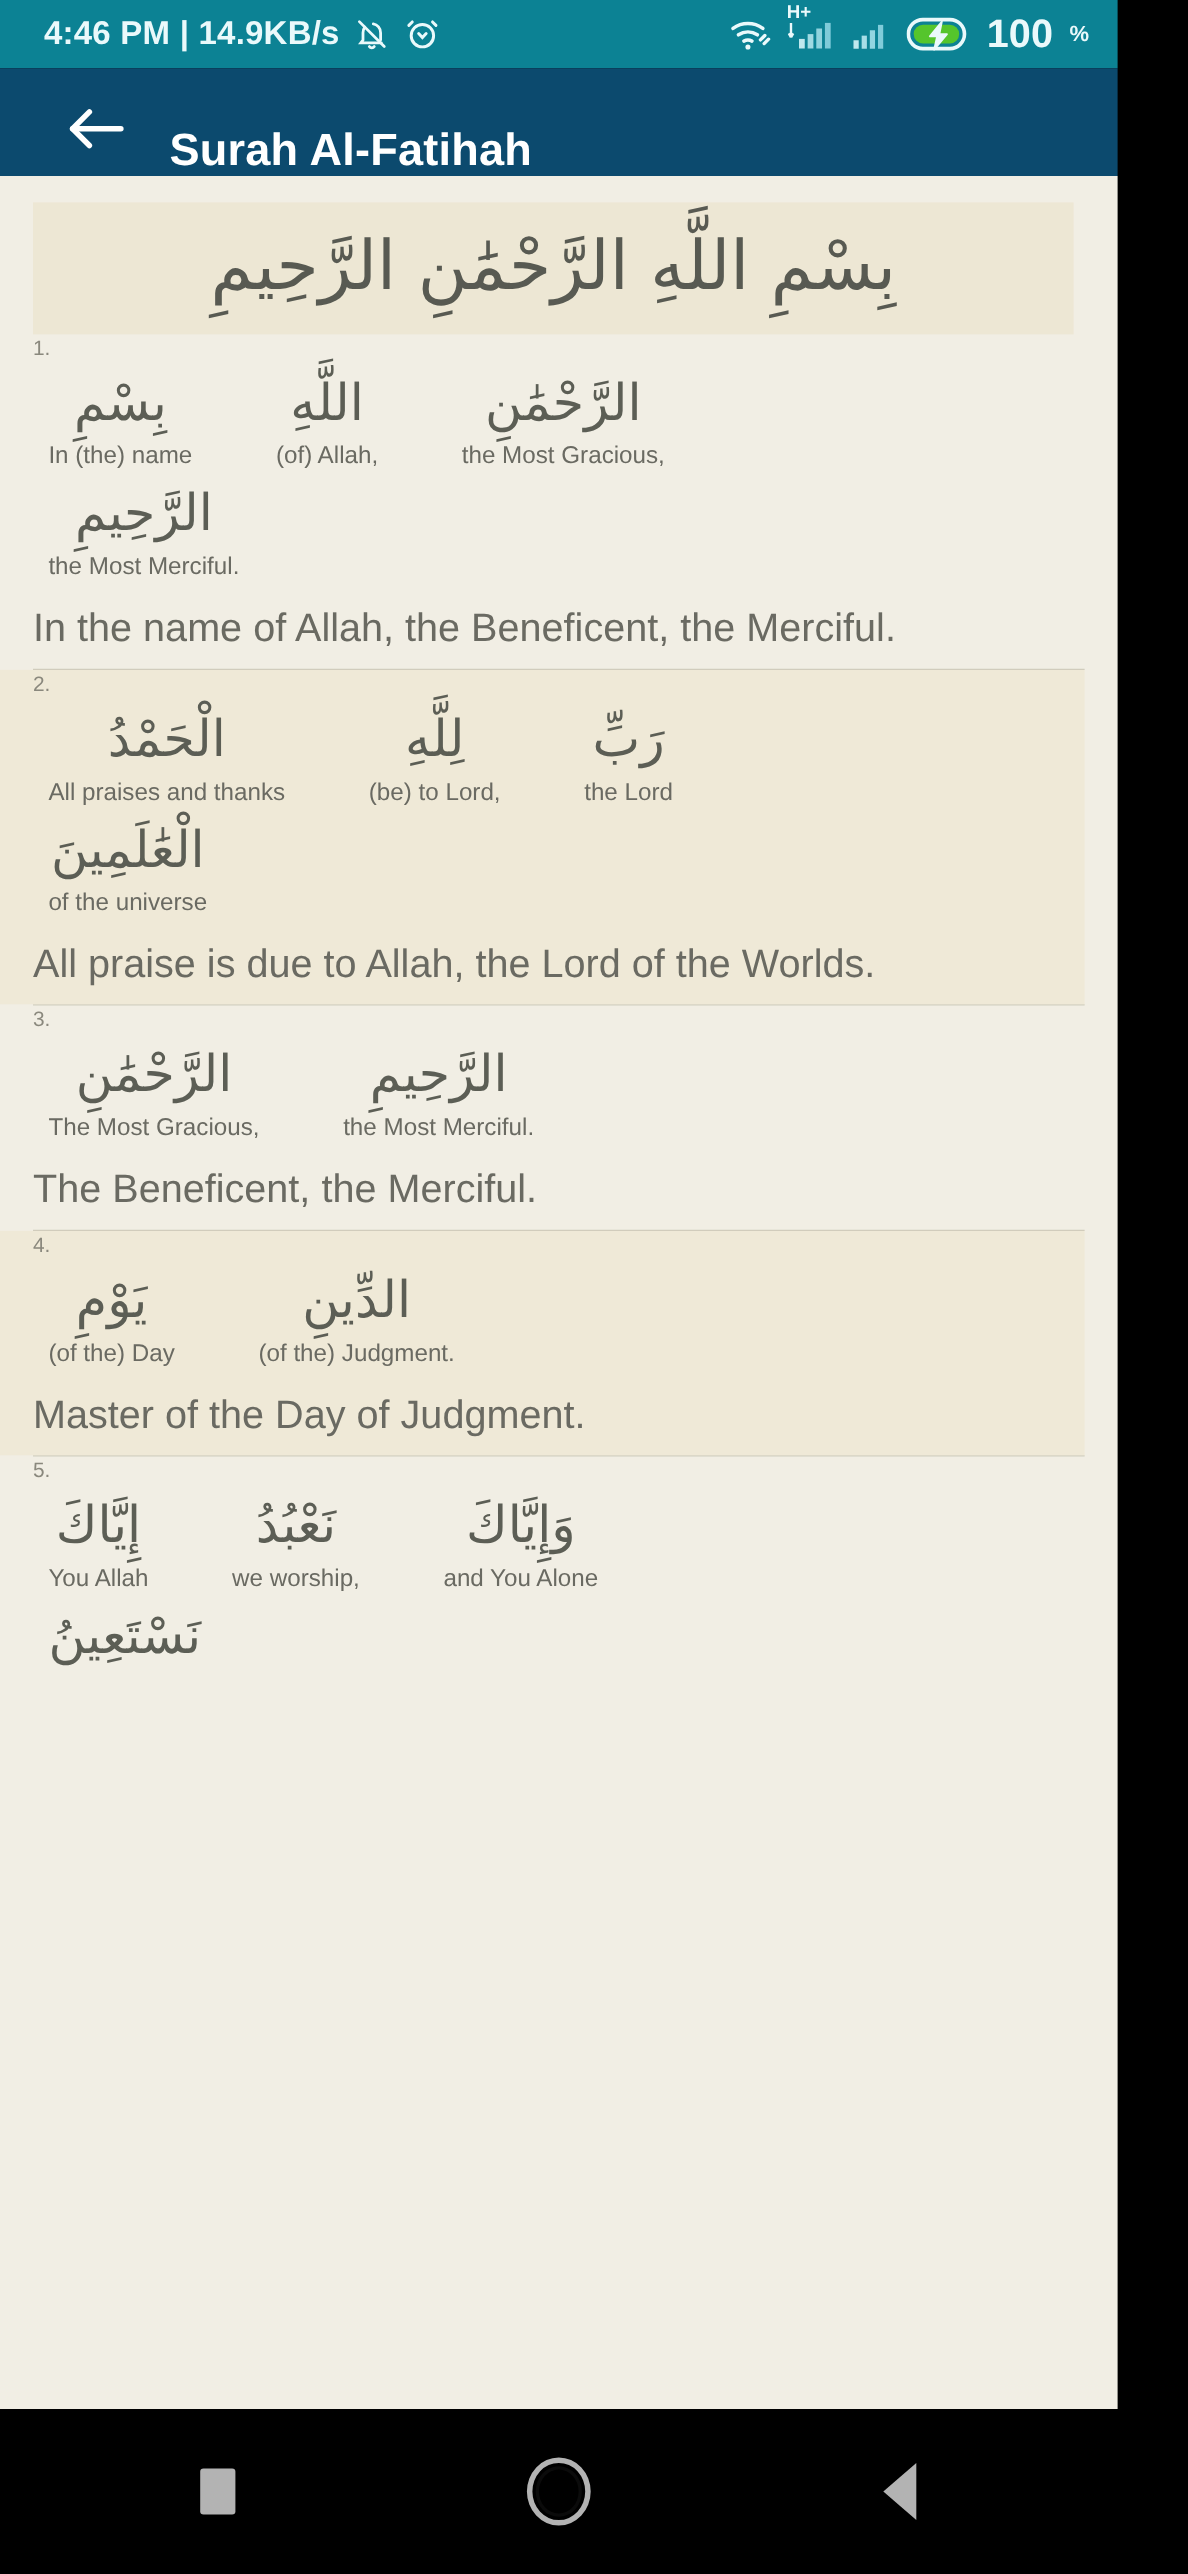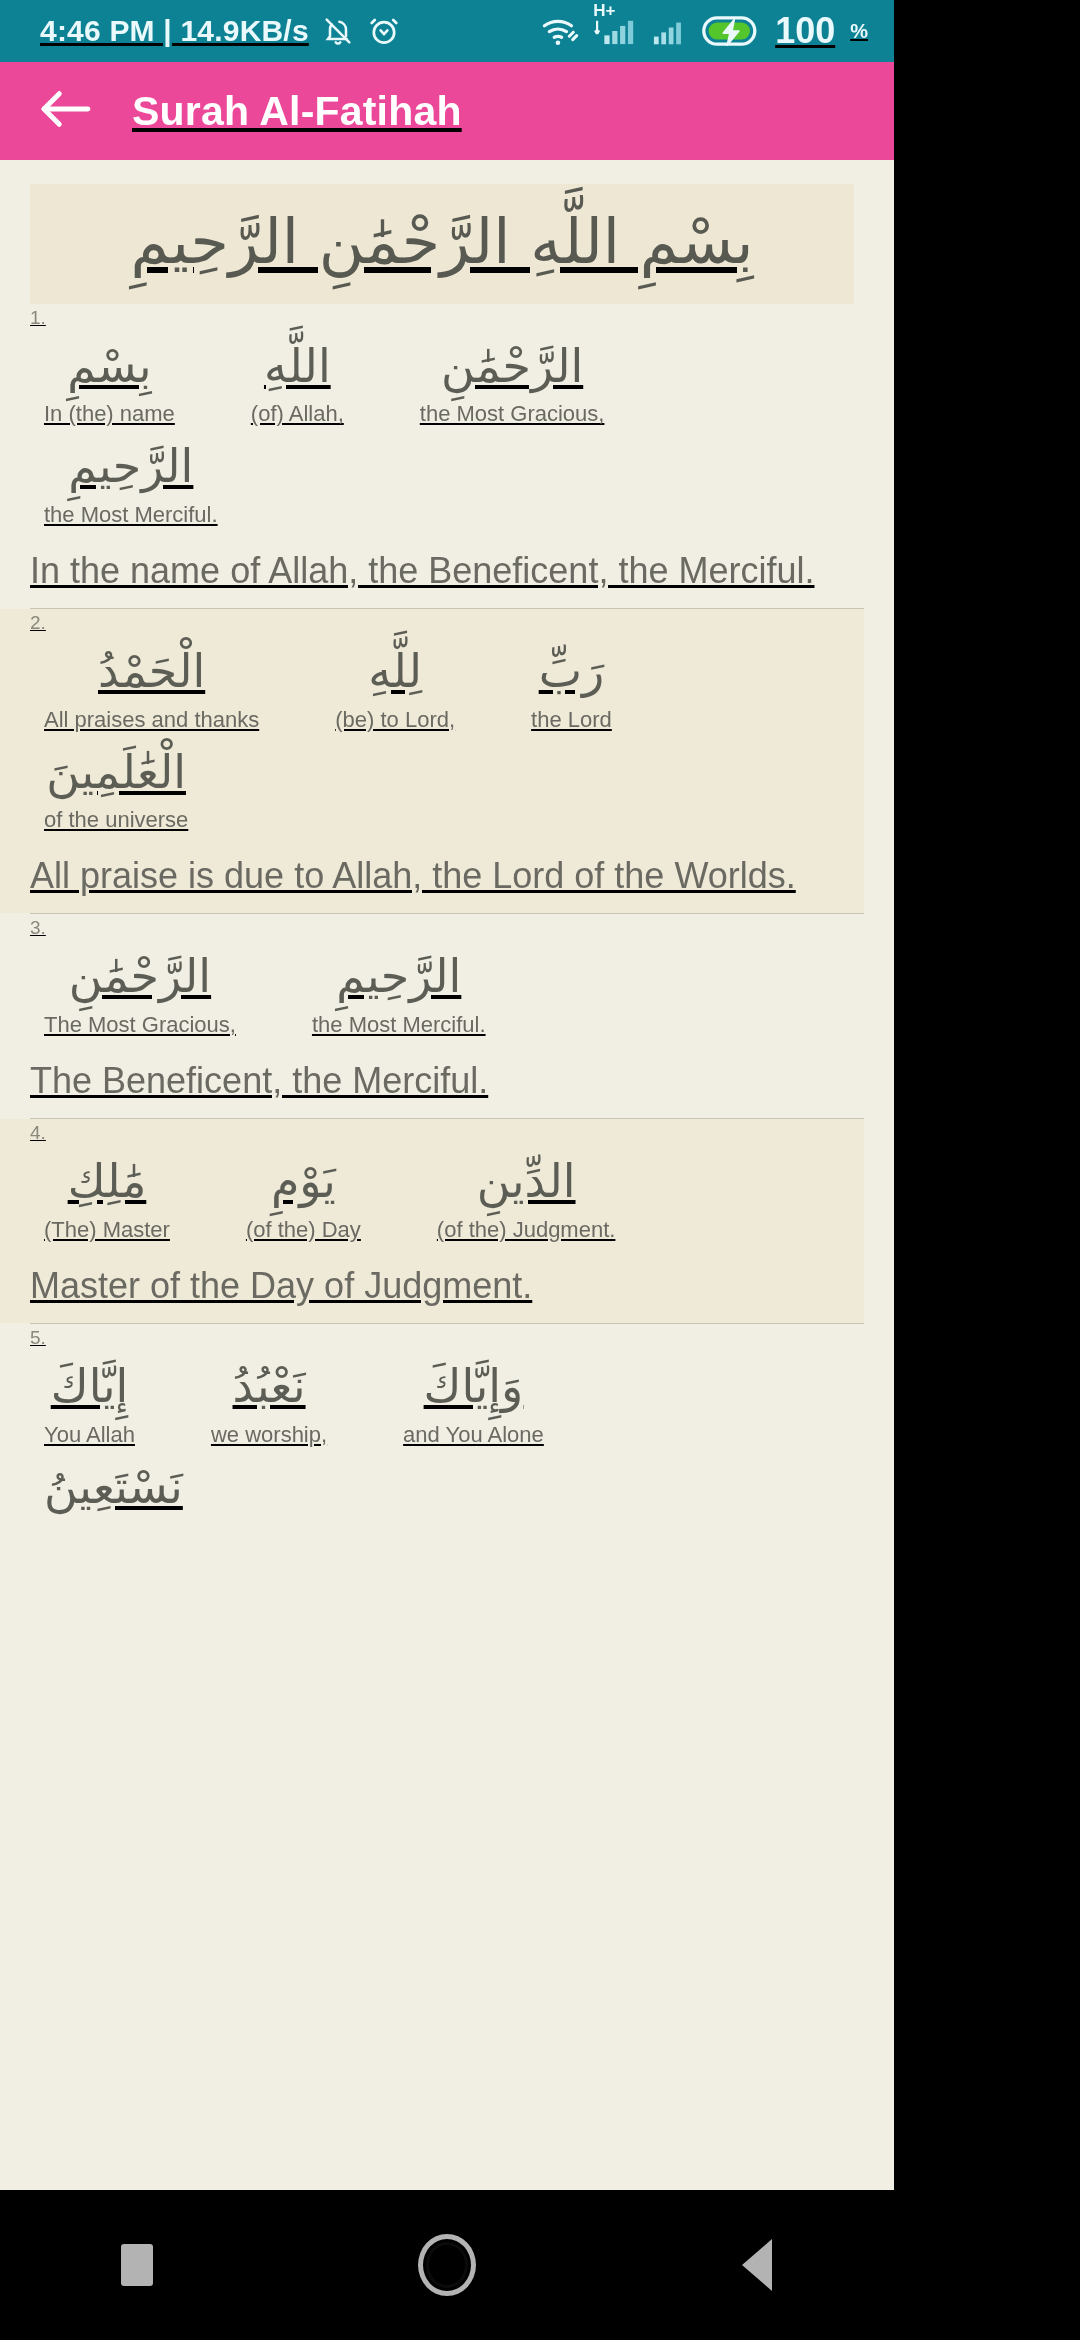--- a/index.html
+++ b/index.html
@@ -2,43 +2,43 @@
 <html><head>
 <meta charset="utf-8">
 <style>
   * { margin:0; padding:0; box-sizing:border-box; }
   html, body {
     width:1080px; height:2340px;
     background:#000;
     font-family:"Liberation Sans", sans-serif;
     overflow:hidden;
   }
-  #screen { width:894px; height:2340px; position:relative; display:flex; flex-direction:column;text-decoration:underline; }
+  #screen { width:1016px; height:2340px; position:relative; display:flex; flex-direction:column; }
 
   
   .statusbar{
     height:62px; flex:0 0 62px;
     background:#0C8294;
     display:flex; align-items:center;
     padding:0 26px 0 40px;
     color:#EAF9FB;
   }
   .sb-left{ display:flex; align-items:center; gap:13px; flex:1; }
   .sb-clock{ font-size:30px; font-weight:bold; letter-spacing:.2px; white-space:nowrap; }
   .sb-right{ display:flex; align-items:center; gap:13px; }
   .sb-batt-text{ font-size:36px; font-weight:bold; }
   .sb-pct{ font-size:20px; font-weight:bold; margin-left:2px; }
   .ico{ display:inline-flex; align-items:center; justify-content:center; }
 
   
   .appbar{
     height:98px; flex:0 0 98px;
-    background:#ec4899;
-    display:flex; align-items:center;
-    padding-left:24px;
+    background:#0c4a6e;
+    display:flex; align-items:flex-end;
+    padding-left:46px;
     box-shadow:0 1px 0 rgba(0,0,0,.06);
   }
   .back-btn{
     width:82px; height:82px;
     display:flex; align-items:center; justify-content:center;
     cursor:pointer;
   }
   .appbar-title{
     color:#fff; font-size:41px; font-weight:bold;
     margin-left:26px; letter-spacing:.2px;
@@ -275,24 +275,20 @@
               <div class="w-en">the Most Merciful.</div>
             </div>
           </div>
           <div class="full-trans">The Beneficent, the Merciful.</div>
         </div>
         <div class="sep"></div>
         <div class="verse tint">
           <div class="verse-num">4.</div>
           <div class="wordrow">
             <div class="word">
-              <div class="w-ar">مَٰلِكِ</div>
-              <div class="w-en">(The) Master</div>
-            </div>
-            <div class="word">
               <div class="w-ar">يَوْمِ</div>
               <div class="w-en">(of the) Day</div>
             </div>
             <div class="word">
               <div class="w-ar">الدِّينِ</div>
               <div class="w-en">(of the) Judgment.</div>
             </div>
           </div>
           <div class="full-trans">Master of the Day of Judgment.</div>
         </div>

